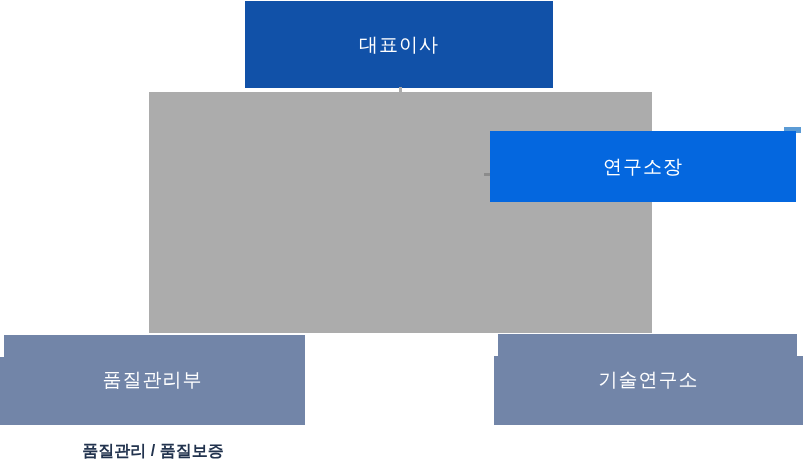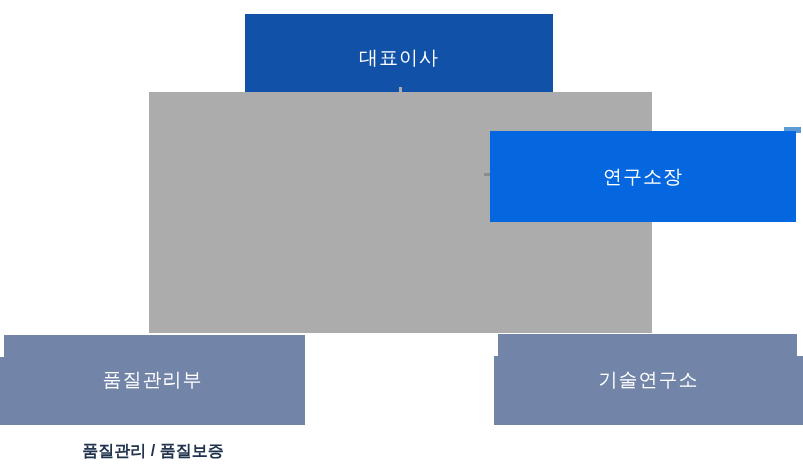--- a/index.html
+++ b/index.html
@@ -26,21 +26,21 @@
     font-weight: 400;
   }
   .flex-center {
     display: flex;
     align-items: center;
     justify-content: center;
   }
 
   
   .ceo-box {
-    left: 245px; top: 14px;
+    left: 245px; top: 1px;
     width: 308px; height: 87px;
     background: #1151A8;
     z-index: 2;
   }
   
   .ceo-stub {
     left: 399px; top: 87px;
     width: 3px; height: 6px;
     background: #ACACAC;
     z-index: 3;
@@ -66,21 +66,21 @@
   .director-tab {
     left: 784px; top: 127px;
     width: 17px; height: 6px;
     background: #5B9BD5;
     z-index: 5;
   }
 
   
   .director-box {
     left: 490px; top: 131px;
-    width: 306px; height: 91px;
+    width: 306px; height: 71px;
     background: #0467DF;
     z-index: 6;
   }
 
   
   .quality-box {
     left: 0; top: 335px;
     width: 305px; height: 90px;
     background: #7285A8;
     clip-path: polygon(4px 0, 305px 0, 305px 90px, 0 90px, 0 22px, 4px 22px);

